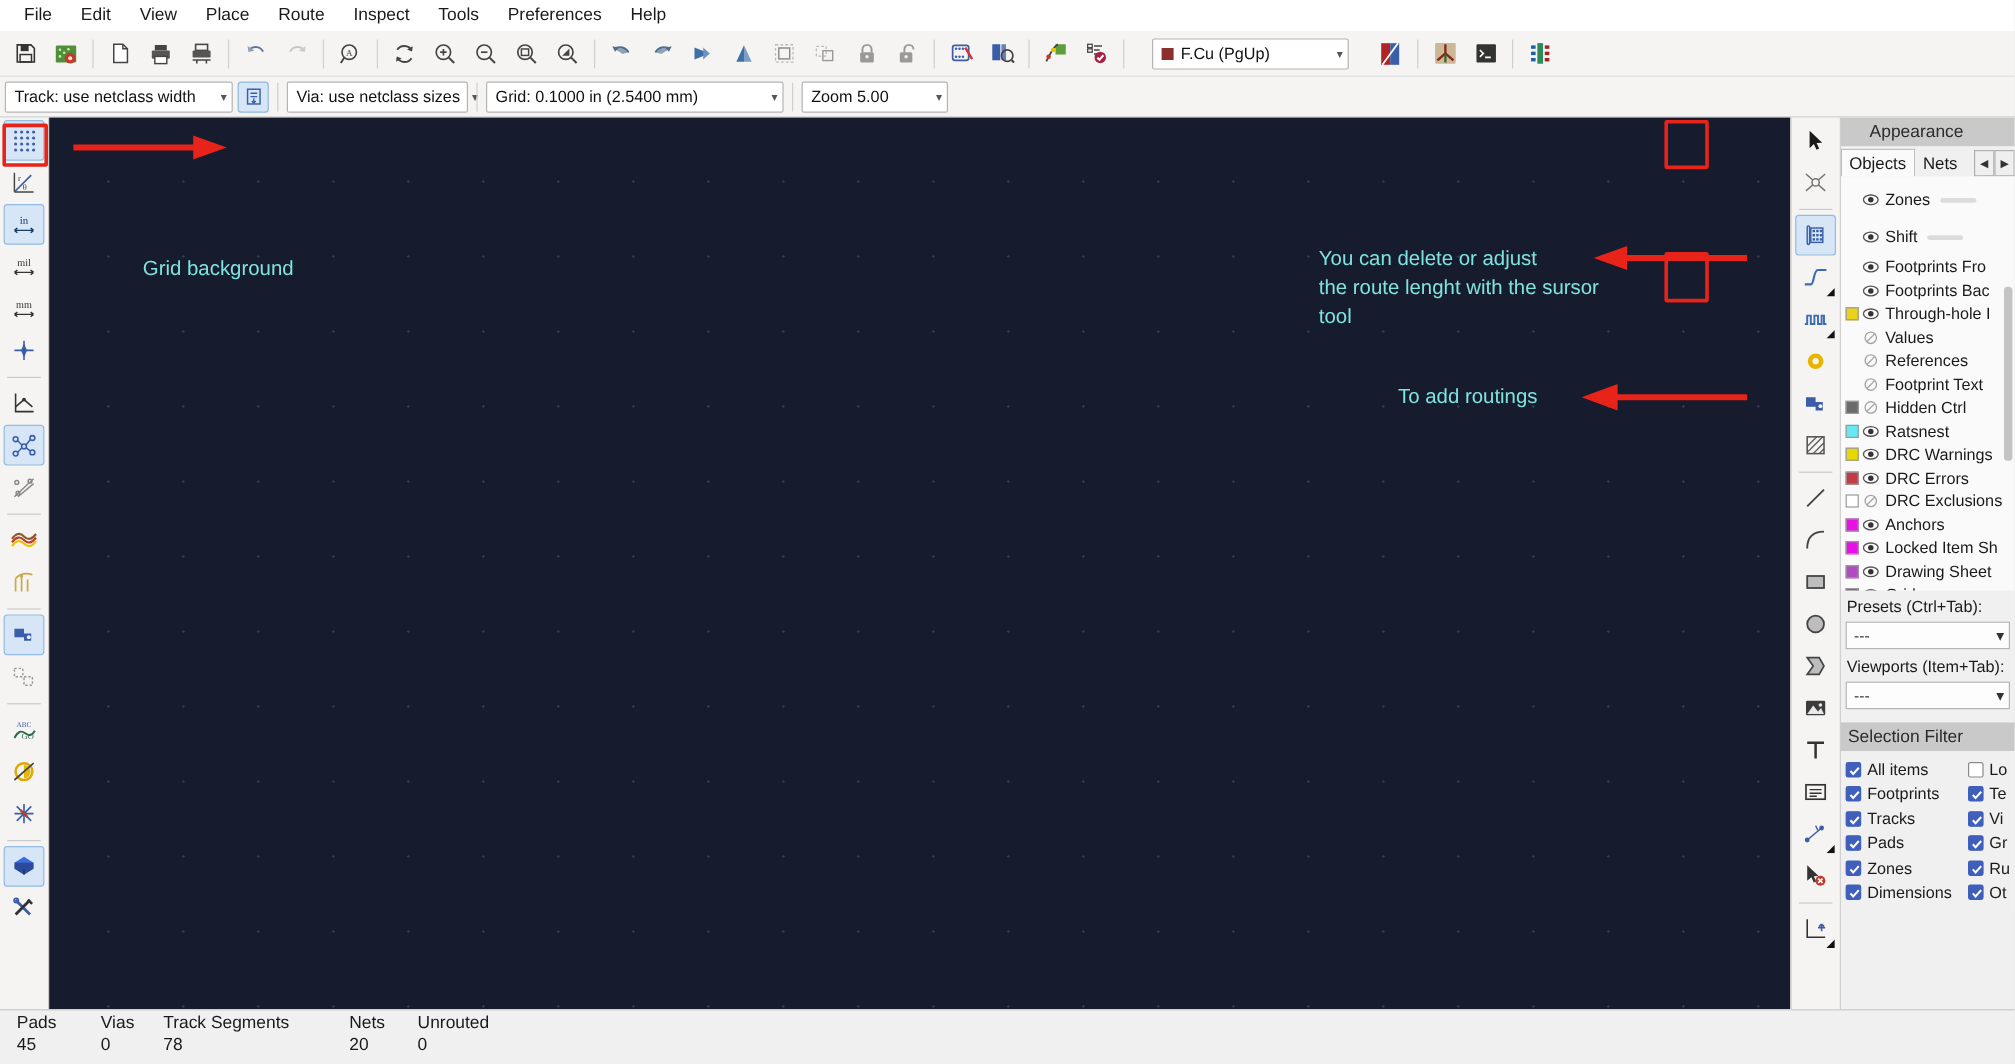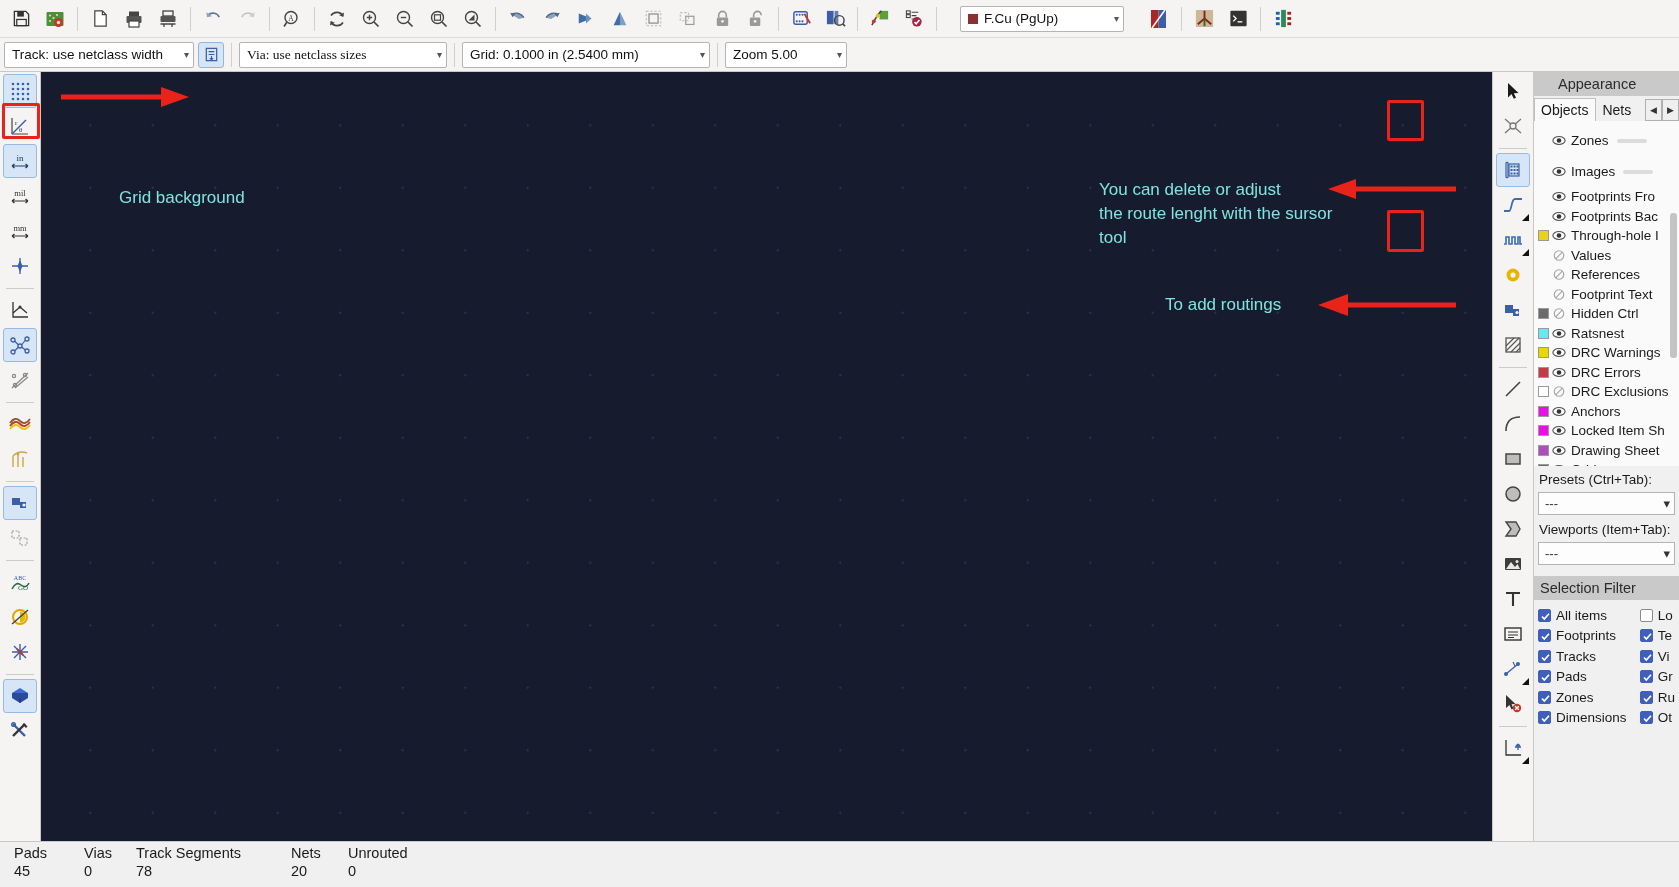--- a/index.html
+++ b/index.html
@@ -36,21 +36,21 @@
     height: 34px; background: #f5f4f2; border-bottom: 1px solid #c8c8c8;
     display: flex; align-items: center; padding: 0 4px; gap: 4px; flex: 0 0 34px;
   }
   .combo {
     height: 26px; background: #ffffff; border: 1px solid #b4b4b4; border-radius: 2px;
     display: flex; align-items: center; justify-content: space-between;
     padding: 0 4px 0 7px; font-size: 13.5px; color: #111; white-space: nowrap;
   }
   .combo .chev { color: #555; font-size: 10px; margin-left: 10px; }
   .combo.track { width: 190px; justify-content: space-between; }
-  .combo.via   { width: 208px; font-family: Liberation Serif, serif; }
+  .combo.via   { width: 151px; }
   .combo.grid  { width: 248px; }
   .combo.zoom  { width: 122px; }
   .sel-iconbtn {
     width: 26px; height: 26px; display: flex; align-items: center; justify-content: center;
     background: #d6e6f7; border: 1px solid #8fb8e0; border-radius: 3px;
   }
   .sel-div { width: 1px; height: 24px; background: #cfcfcf; margin: 0 3px; }
 
   
   .bodyrow { flex: 1 1 auto; display: flex; min-height: 0; position: relative; }
@@ -159,20 +159,31 @@
   .stat.nets { width: 57px; }
   .stat.unr  { width: 90px; }
 
   svg { display: block; }
 </style>
 </head>
 <body>
 
 <div class="app">
 
+  <div class="menubar">
+    <div class="mi">File</div>
+    <div class="mi">Edit</div>
+    <div class="mi">View</div>
+    <div class="mi">Place</div>
+    <div class="mi">Route</div>
+    <div class="mi">Inspect</div>
+    <div class="mi">Tools</div>
+    <div class="mi">Preferences</div>
+    <div class="mi">Help</div>
+  </div>
 
   <div class="toolbar-top">
 
     <div class="tb-btn">
       <svg width="19" height="19" viewBox="0 0 20 20">
           <path d="M2.5 2.5h12l3 3v12h-15z" fill="none" stroke="#333" stroke-width="1.4"></path>
           <rect x="5.5" y="2.5" width="7" height="5.5" fill="#333"></rect>
           <rect x="5" y="11" width="10" height="6.5" fill="none" stroke="#333" stroke-width="1.3"></rect>
         </svg>
     </div>
@@ -781,21 +792,21 @@
           <span class="opacity-bar"></span>
         </div>
         <div class="objrow" style="height:31px;">
           <span class="swatch none"></span>
           <span class="eye">
               <svg width="14" height="11" viewBox="0 0 16 12">
                 <ellipse cx="8" cy="6" rx="7" ry="4.6" fill="none" stroke="#555" stroke-width="1.3"></ellipse>
                 <circle cx="8" cy="6" r="2.6" fill="#333"></circle>
               </svg>
             </span>
-          <span>Images</span>
+          <span>Shift</span>
           <span class="opacity-bar"></span>
         </div>
         <div class="objrow">
           <span class="swatch none"></span>
           <span class="eye">
               <svg width="14" height="11" viewBox="0 0 16 12">
                 <ellipse cx="8" cy="6" rx="7" ry="4.6" fill="none" stroke="#555" stroke-width="1.3"></ellipse>
                 <circle cx="8" cy="6" r="2.6" fill="#333"></circle>
               </svg>
             </span>

